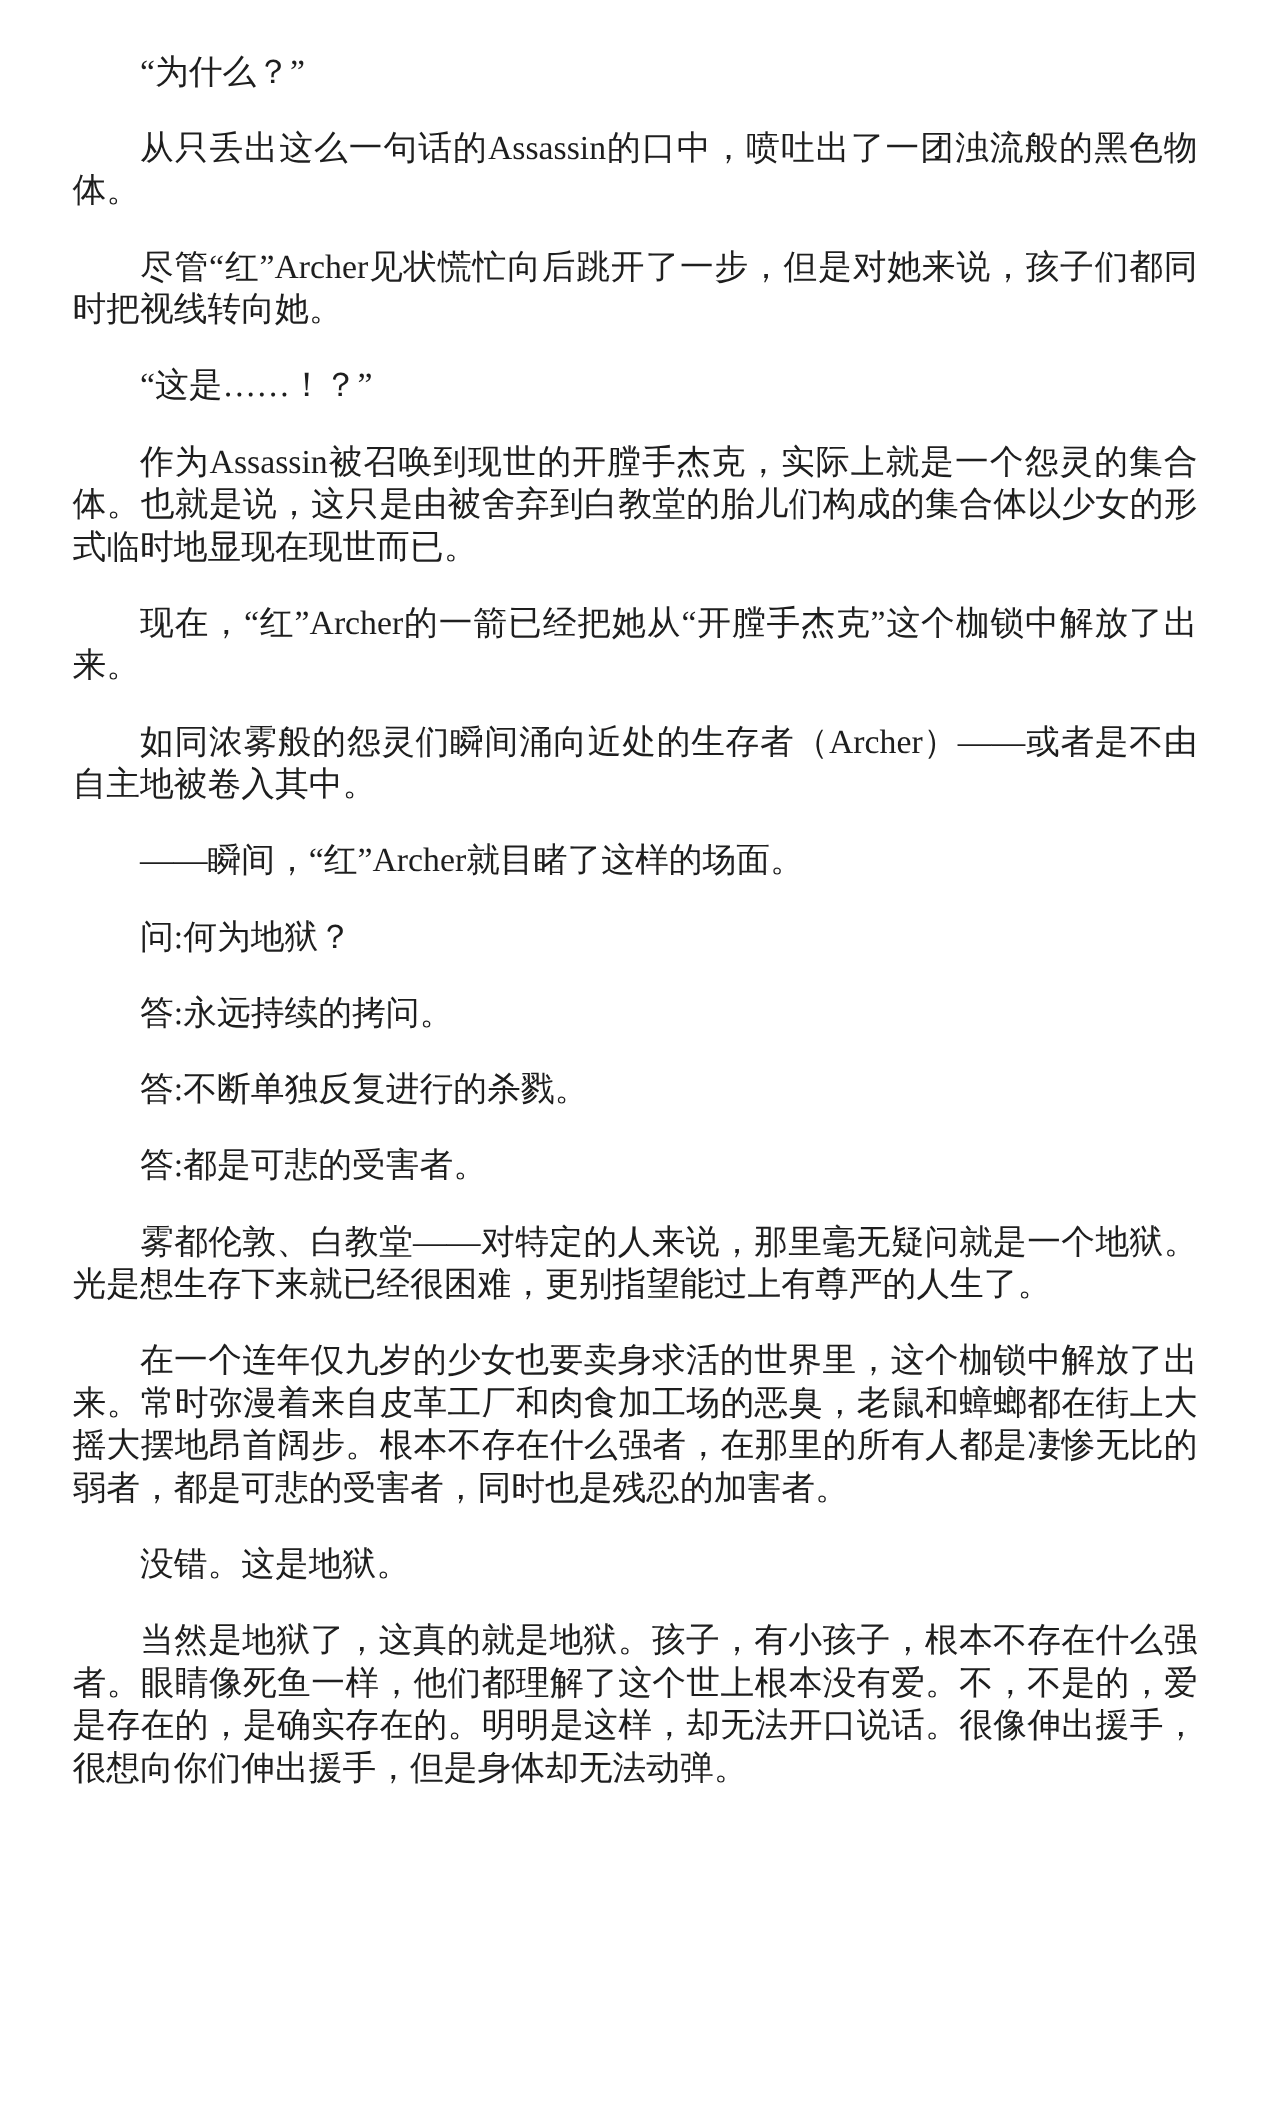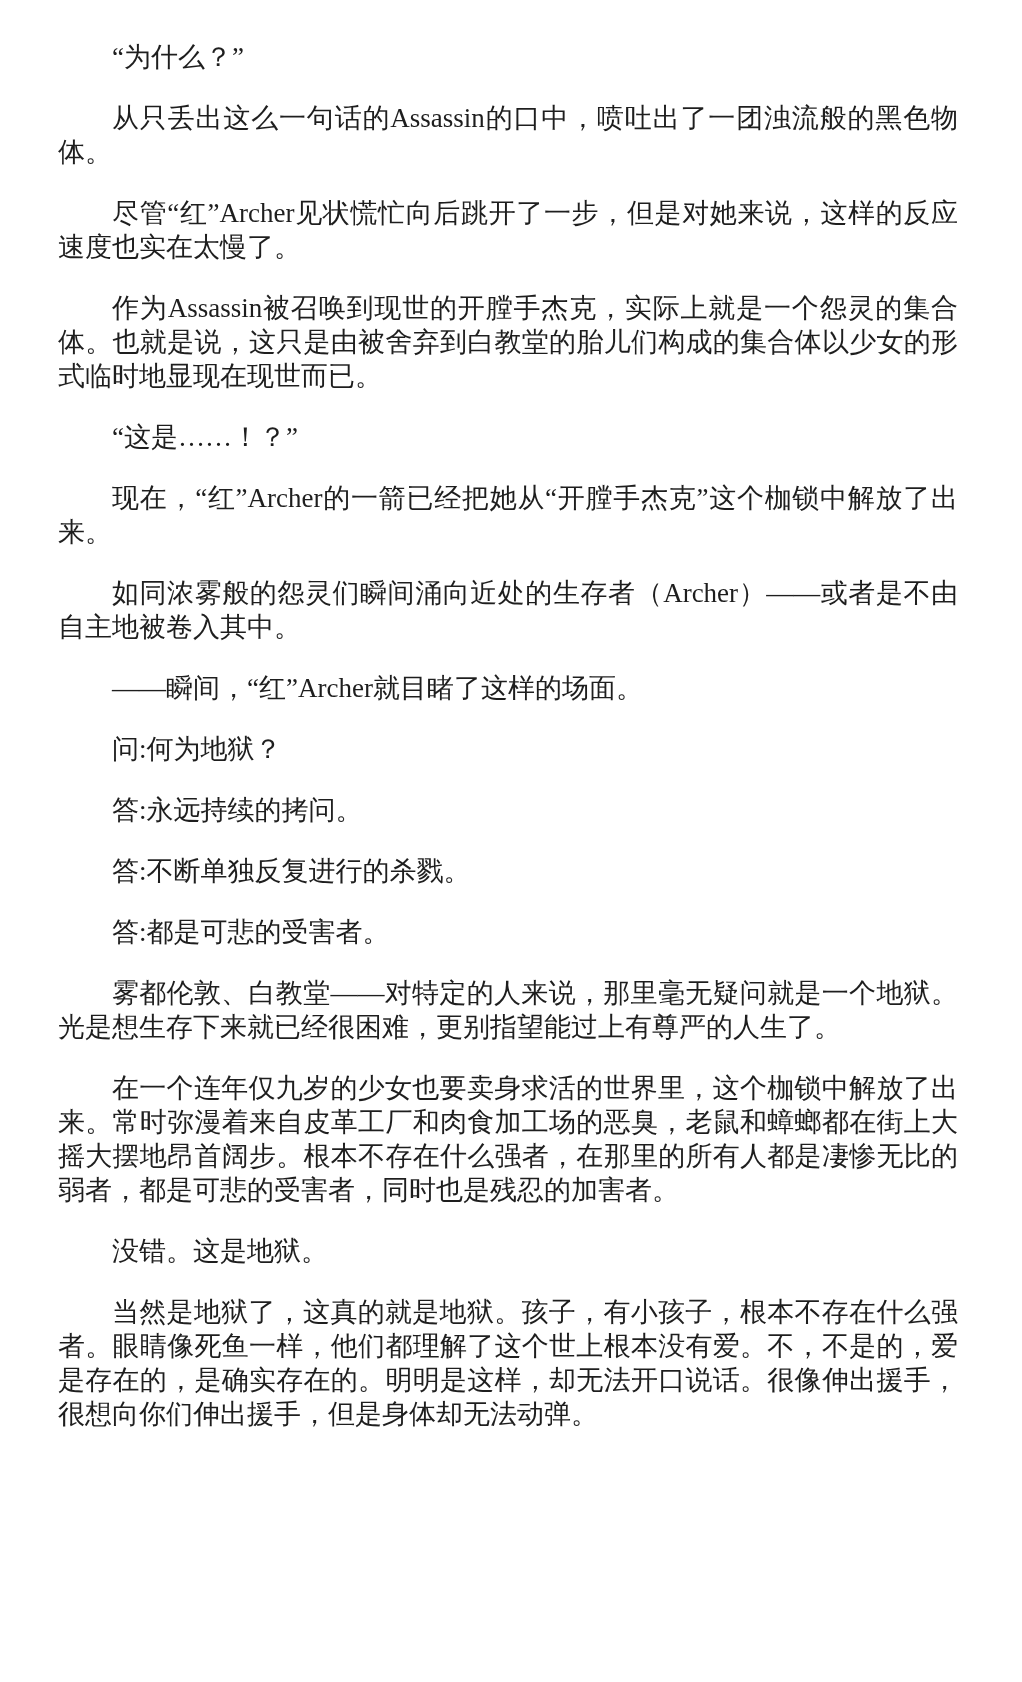--- a/index.html
+++ b/index.html
@@ -35,23 +35,23 @@
     word-break: break-all;
   }
 </style>
 </head>
 <body>
 
 <div class="page">
   <div class="text-column">
     <p>“为什么？”</p>
     <p>从只丢出这么一句话的Assassin的口中，喷吐出了一团浊流般的黑色物体。</p>
-    <p>尽管“红”Archer见状慌忙向后跳开了一步，但是对她来说，这样的反应速度也实在太慢了。</p>
+    <p>尽管“红”Archer见状慌忙向后跳开了一步，但是对她来说，孩子们都同时把视线转向她。</p>
+    <p>“这是……！？”</p>
     <p>作为Assassin被召唤到现世的开膛手杰克，实际上就是一个怨灵的集合体。也就是说，这只是由被舍弃到白教堂的胎儿们构成的集合体以少女的形式临时地显现在现世而已。</p>
-    <p>“这是……！？”</p>
     <p>现在，“红”Archer的一箭已经把她从“开膛手杰克”这个枷锁中解放了出来。</p>
     <p>如同浓雾般的怨灵们瞬间涌向近处的生存者（Archer）——或者是不由自主地被卷入其中。</p>
     <p>——瞬间，“红”Archer就目睹了这样的场面。</p>
     <p>问:何为地狱？</p>
     <p>答:永远持续的拷问。</p>
     <p>答:不断单独反复进行的杀戮。</p>
     <p>答:都是可悲的受害者。</p>
     <p>雾都伦敦、白教堂——对特定的人来说，那里毫无疑问就是一个地狱。光是想生存下来就已经很困难，更别指望能过上有尊严的人生了。</p>
     <p>在一个连年仅九岁的少女也要卖身求活的世界里，这个枷锁中解放了出来。常时弥漫着来自皮革工厂和肉食加工场的恶臭，老鼠和蟑螂都在街上大摇大摆地昂首阔步。根本不存在什么强者，在那里的所有人都是凄惨无比的弱者，都是可悲的受害者，同时也是残忍的加害者。</p>
     <p>没错。这是地狱。</p>

